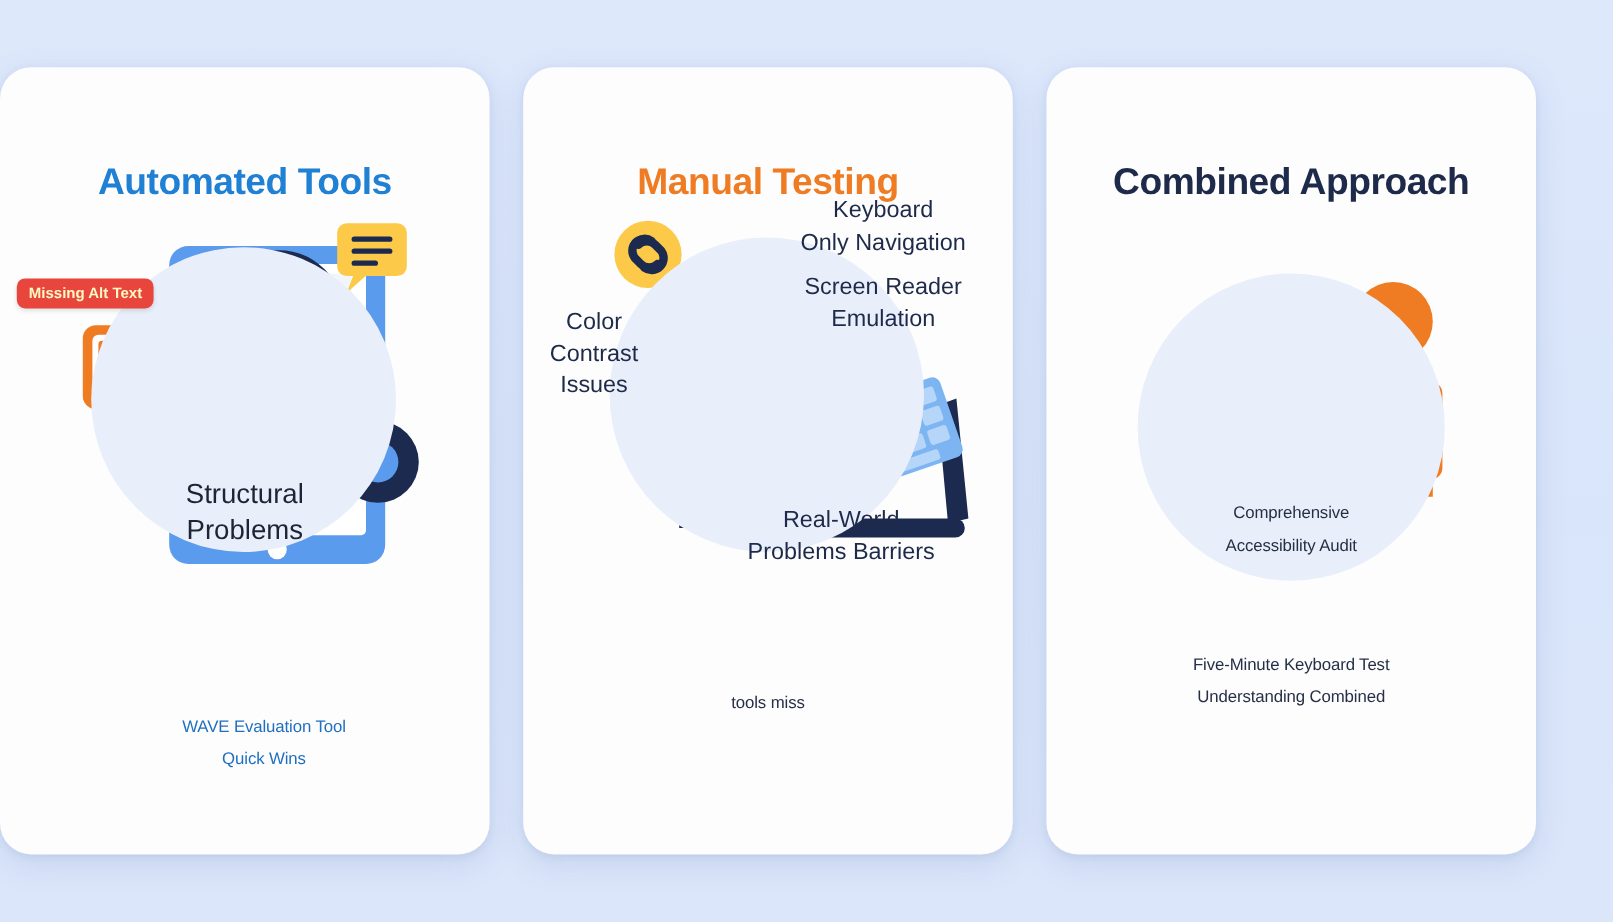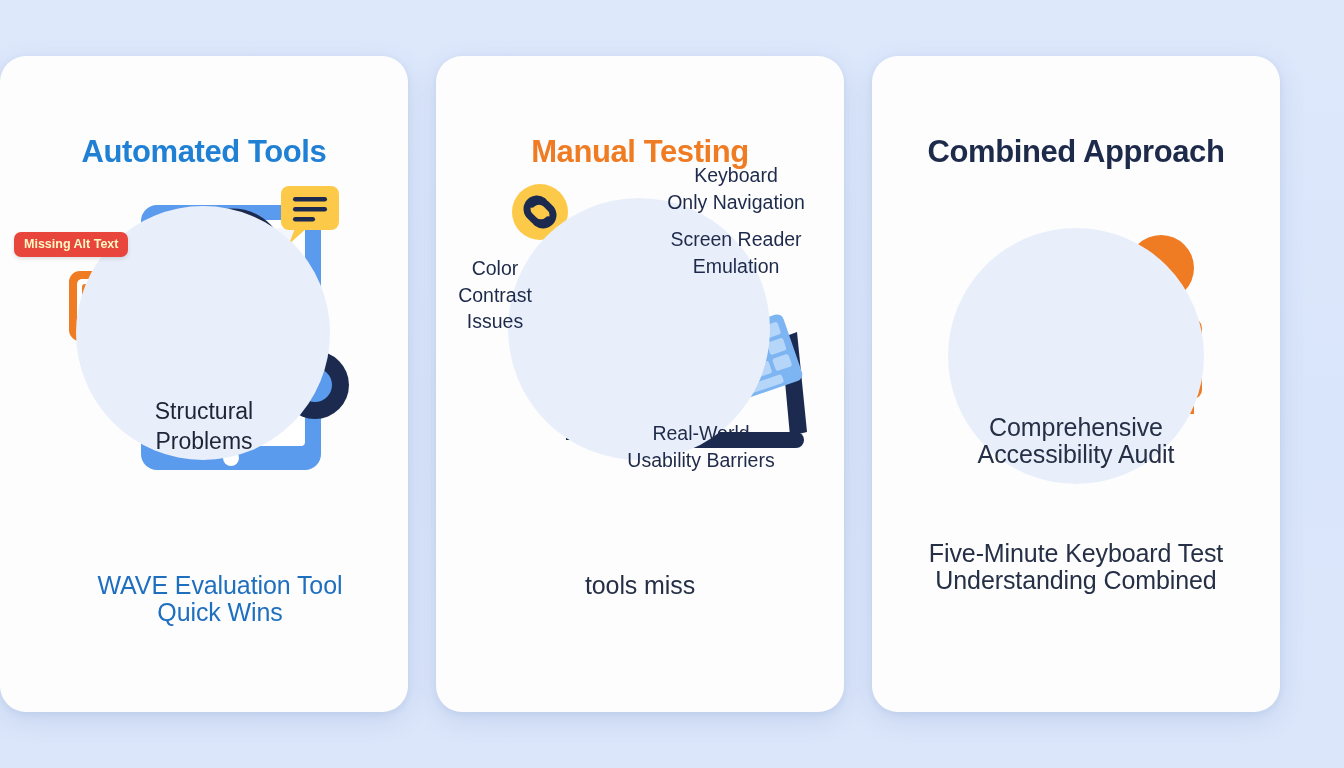--- a/index.html
+++ b/index.html
@@ -51,21 +51,21 @@
   }
   .circle-bd {
     position: absolute;
     border-radius: 50%;
     background: #e9effa;
   }
   .footer {
     position: absolute;
     left: 0; right: 0;
     text-align: center;
-    font-size: 25px;
+    font-size: 14px;
     line-height: 27px;
     letter-spacing: -0.1px;
   }
   .f-blue { color: #1f6fbf; }
   .f-navy { color: #252f45; }
 
   .cap {
     position: absolute;
     font-size: 19.5px;
     line-height: 26.5px;
@@ -159,21 +159,21 @@
           <path d="M60 155 l16 -20 12 14 9 -10 14 16 z" fill="#ffffff"></path>
         </g>
       </svg>
 
       <div class="badge-alt" style="left:14px; top:62px;">Missing Alt Text</div>
 
       <div class="struct-label" style="left:114px; top:226px; width:180px;">Structural
 Problems</div>
     </div>
 
-    <div class="footer f-blue" style="top:516px;margin-left:32px;">
+    <div class="footer f-blue" style="top:536px;margin-left:32px;">
       <div>WAVE Evaluation Tool</div>
       <div>Quick Wins</div>
     </div>
   </div>
 
   <div class="card">
     <div class="card-title t-orange">Manual Testing</div>
 
     <div class="illo" style="height:420px;">
       <div class="circle-bd" style="left:72px; top:28px; width:262px; height:262px;"></div>
@@ -236,21 +236,21 @@
 Only Navigation</div>
 
       <div class="cap" style="left:192px; top:56px; width:216px;">Screen Reader
 Emulation</div>
 
       <div class="cap" style="left:4px; top:85px; width:110px;">Color
 Contrast
 Issues</div>
 
       <div class="cap" style="left:150px; top:250px; width:230px;">Real-World
-Usability Barriers</div>
+Problems Barriers</div>
     </div>
 
     <div class="footer f-navy" style="top:516px;">
       <div>tools miss</div>
     </div>
   </div>
 
   <div class="card">
     <div class="card-title t-navy">Combined Approach</div>
 

